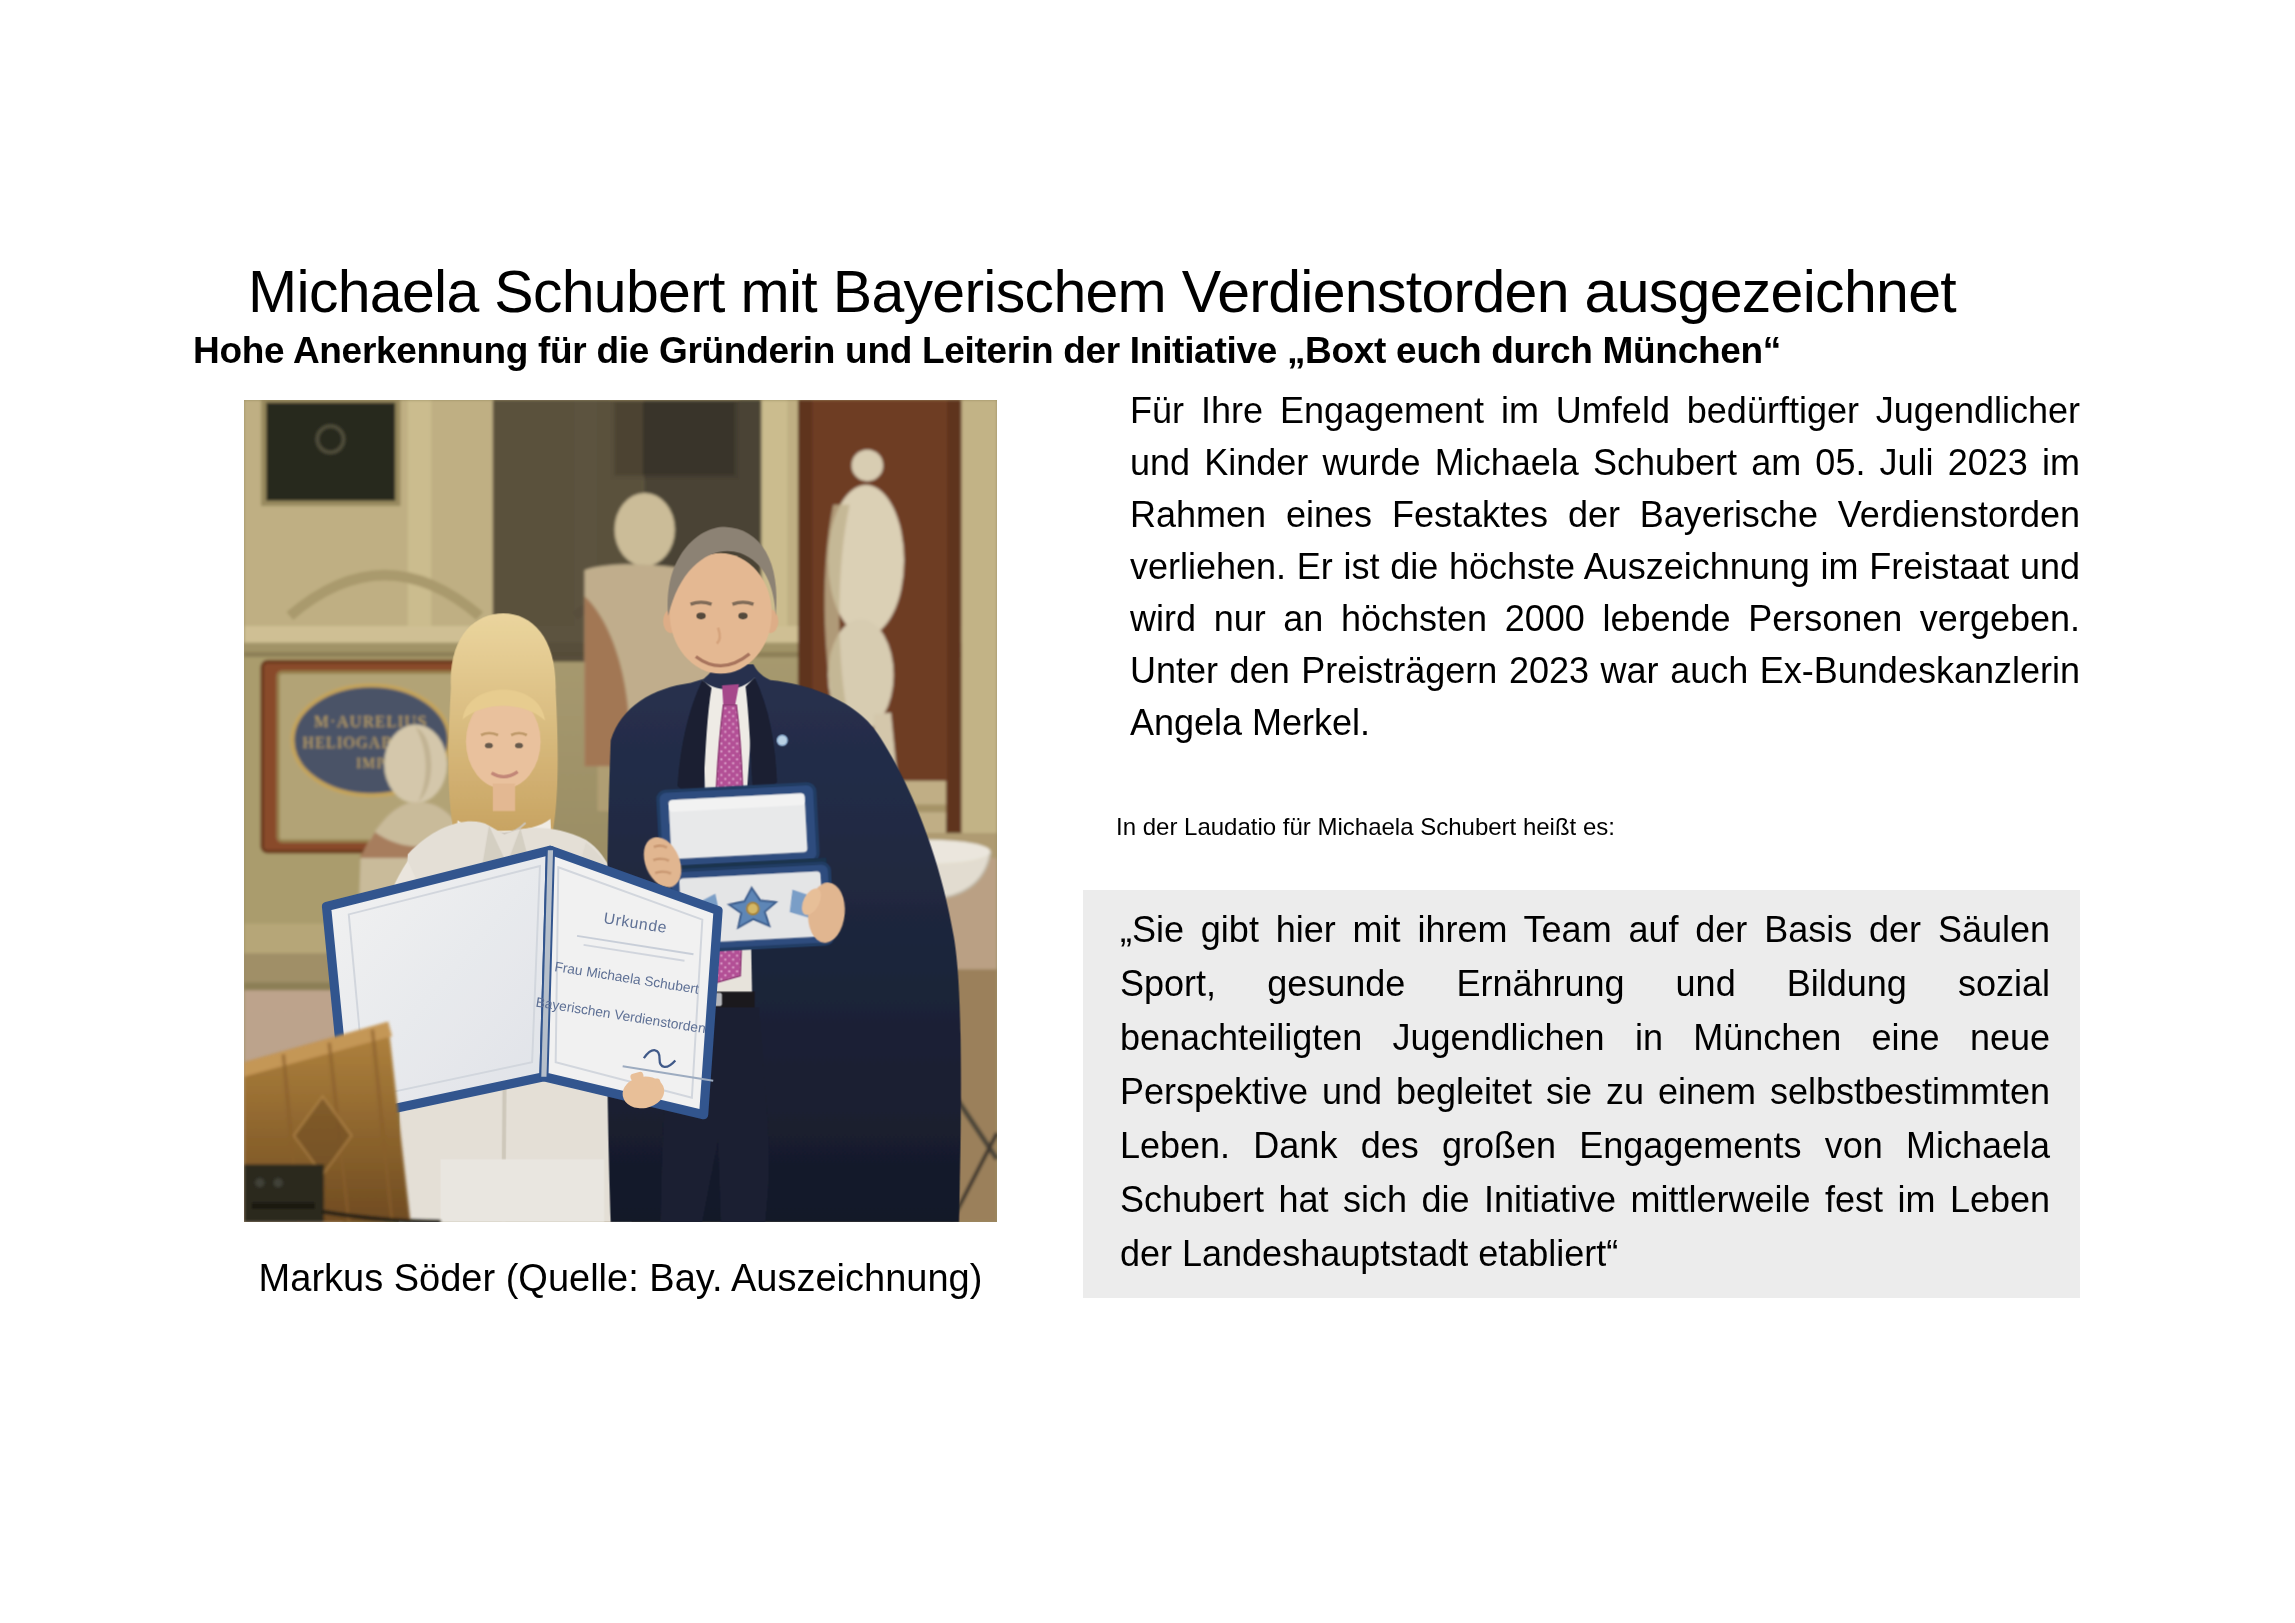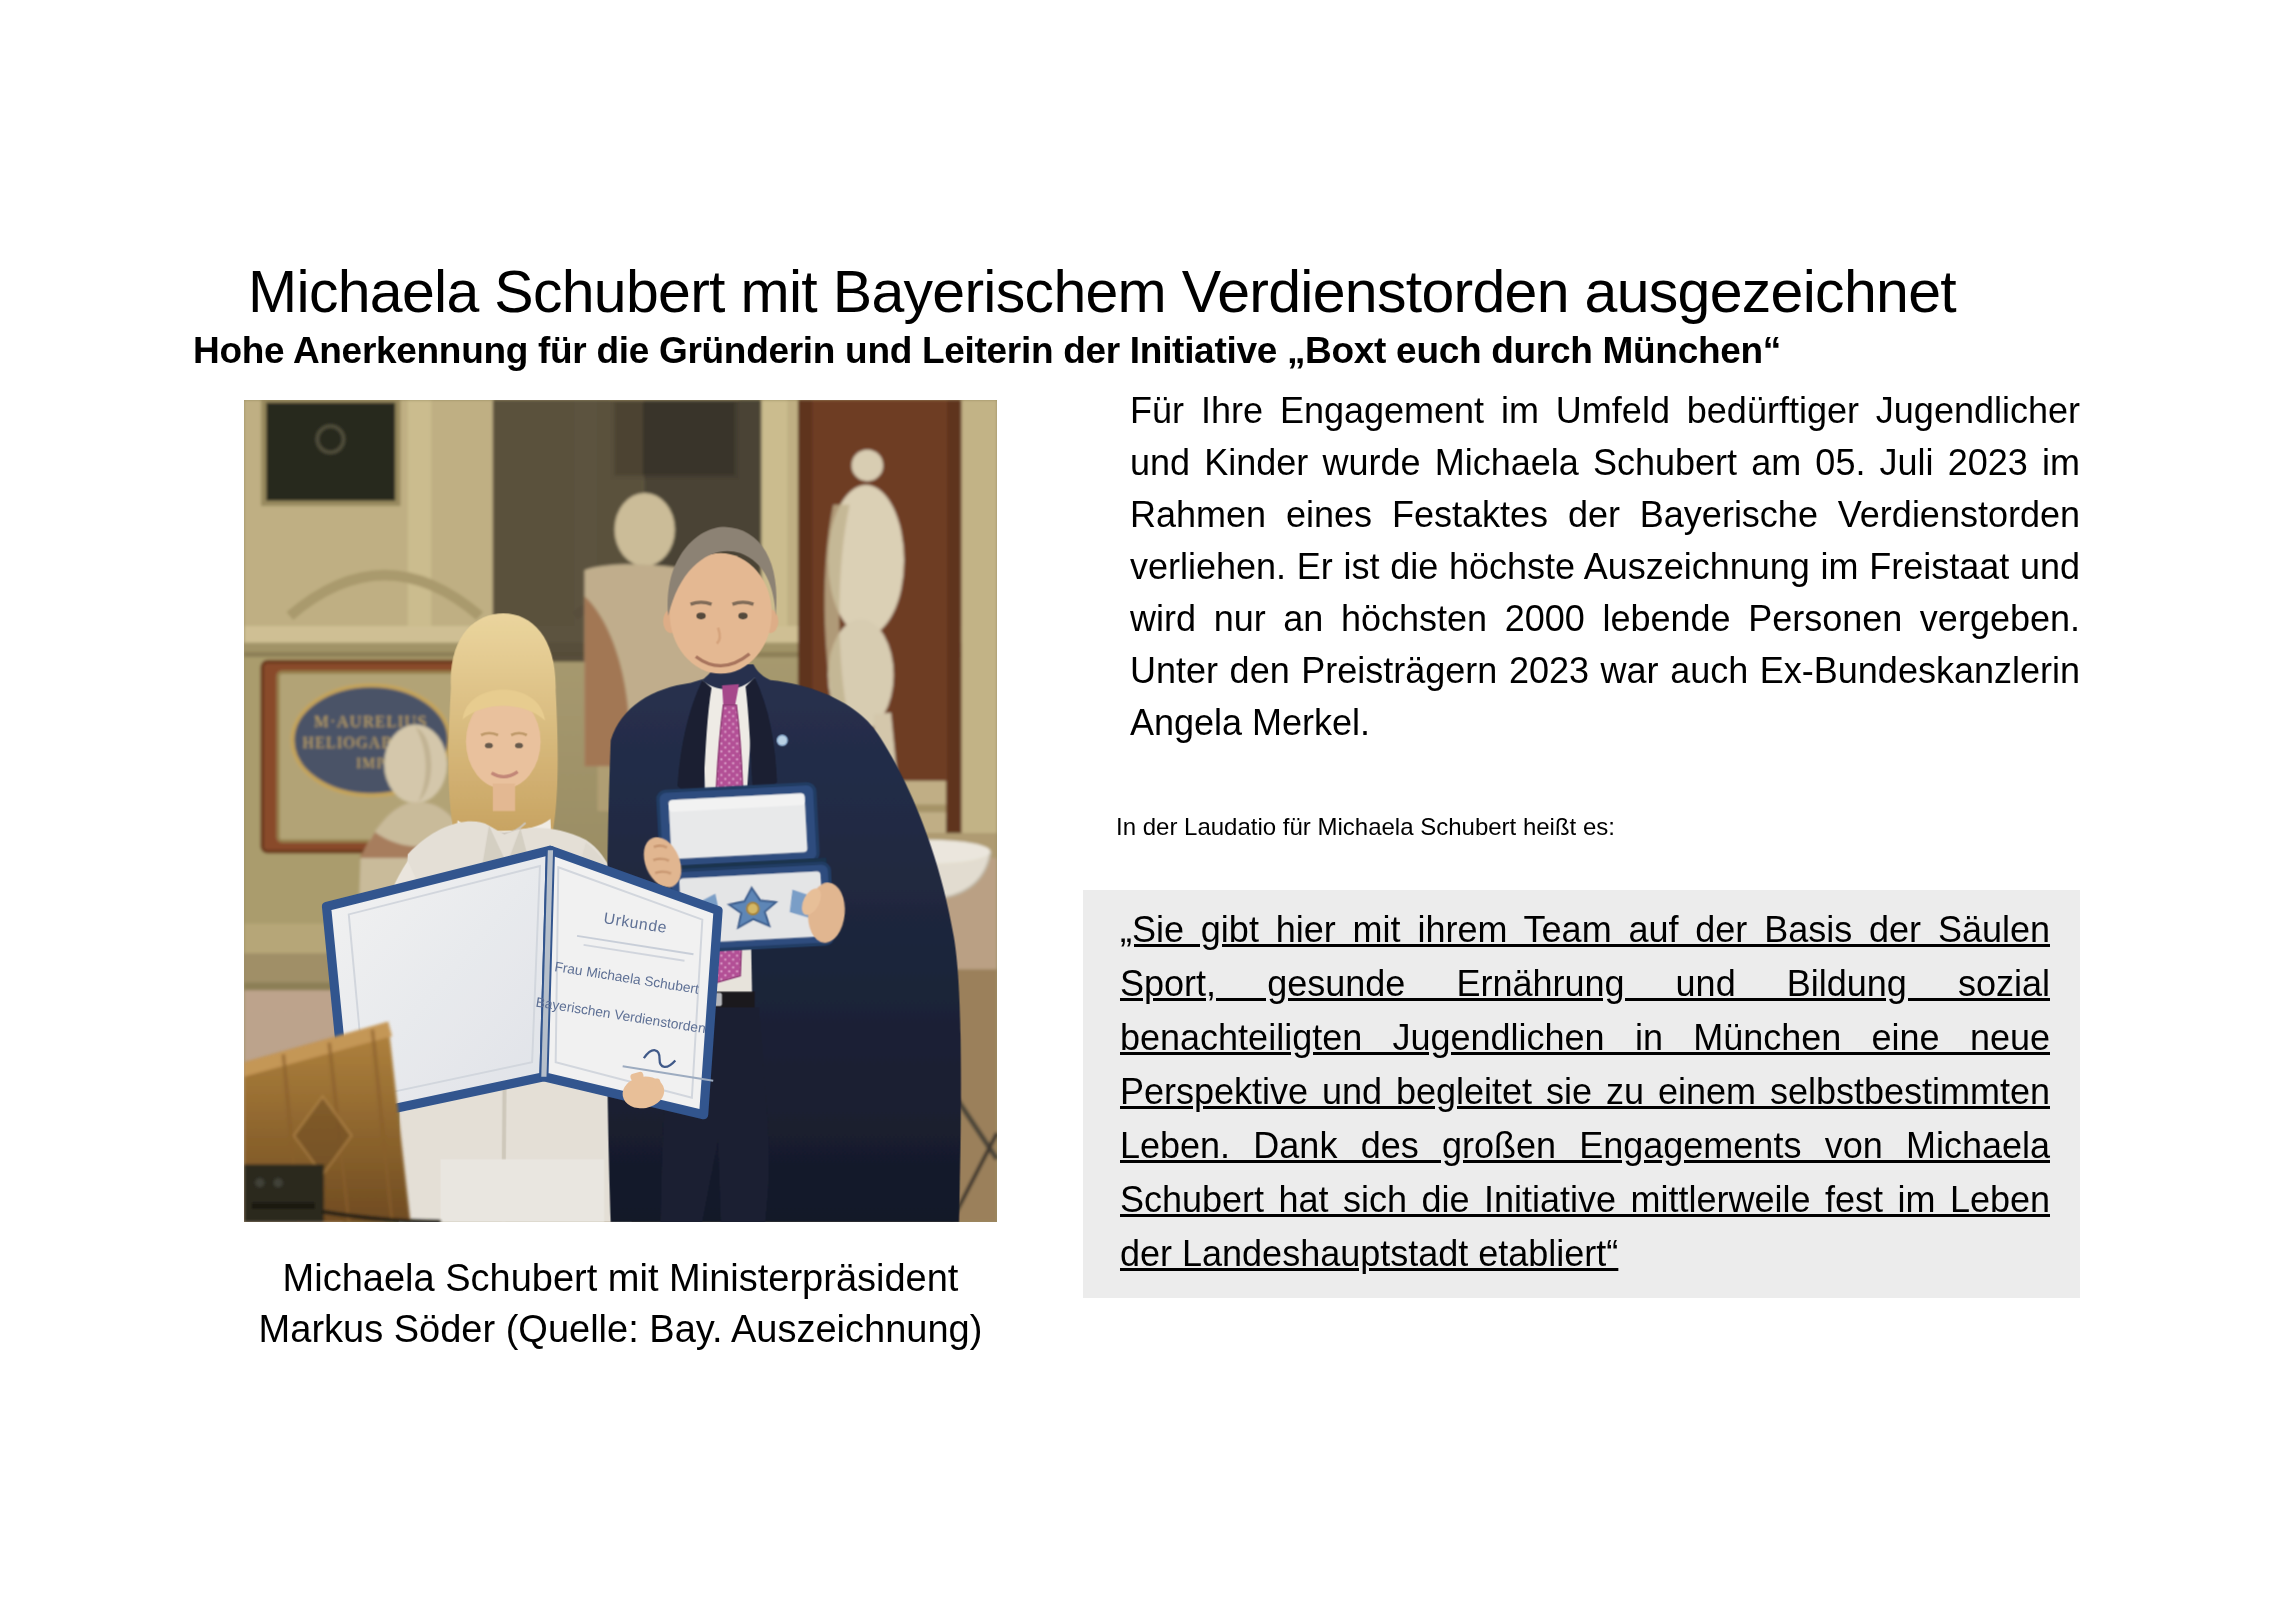--- a/index.html
+++ b/index.html
@@ -282,25 +282,24 @@
         <circle cx="24" cy="1196" r="7" fill="#3e4038"></circle>
         <circle cx="52" cy="1196" r="7" fill="#3e4038"></circle>
         <rect x="12" y="1226" width="96" height="10" fill="#15160f"></rect>
         <path d="M118 1240 C180 1250 240 1256 300 1256" stroke="#1a1b14" stroke-width="6" fill="none"></path>
       </g>
 
       <rect x="0" y="0" width="1150" height="1256" fill="#8a6a3a" opacity="0.05"></rect>
     </svg>
   </div>
   <figcaption class="figure-caption">
-    <div>Michaela Schubert mit Ministerpräsident</div>
     <div>Markus Söder (Quelle: Bay. Auszeichnung)</div>
   </figcaption>
 </figure>
 
 <section class="right-col">
   <p class="body-par">Für Ihre Engagement im Umfeld bedürftiger Jugendlicher und Kinder wurde Michaela Schubert am 05. Juli 2023 im Rahmen eines Festaktes der Bayerische Verdienstorden verliehen. Er ist die höchste Auszeichnung im Freistaat und wird nur an höchsten 2000 lebende Personen vergeben. Unter den Preisträgern 2023 war auch Ex-Bundeskanzlerin Angela Merkel.</p>
   <p class="lead-in">In der Laudatio für Michaela Schubert heißt es:</p>
   <div class="quote-box">
-    <p class="quote-text" style="margin:0;text-decoration:underline;">„Sie gibt hier mit ihrem Team auf der Basis der Säulen Sport, gesunde Ernährung und Bildung sozial benachteiligten Jugendlichen in München eine neue Perspektive und begleitet sie zu einem selbstbestimmten Leben. Dank des großen Engagements von Michaela Schubert hat sich die Initiative mittlerweile fest im Leben der Landeshauptstadt etabliert“</p>
+    <p class="quote-text" style="margin:0;">„Sie gibt hier mit ihrem Team auf der Basis der Säulen Sport, gesunde Ernährung und Bildung sozial benachteiligten Jugendlichen in München eine neue Perspektive und begleitet sie zu einem selbstbestimmten Leben. Dank des großen Engagements von Michaela Schubert hat sich die Initiative mittlerweile fest im Leben der Landeshauptstadt etabliert“</p>
   </div>
 </section>
 
 
 </body></html>

